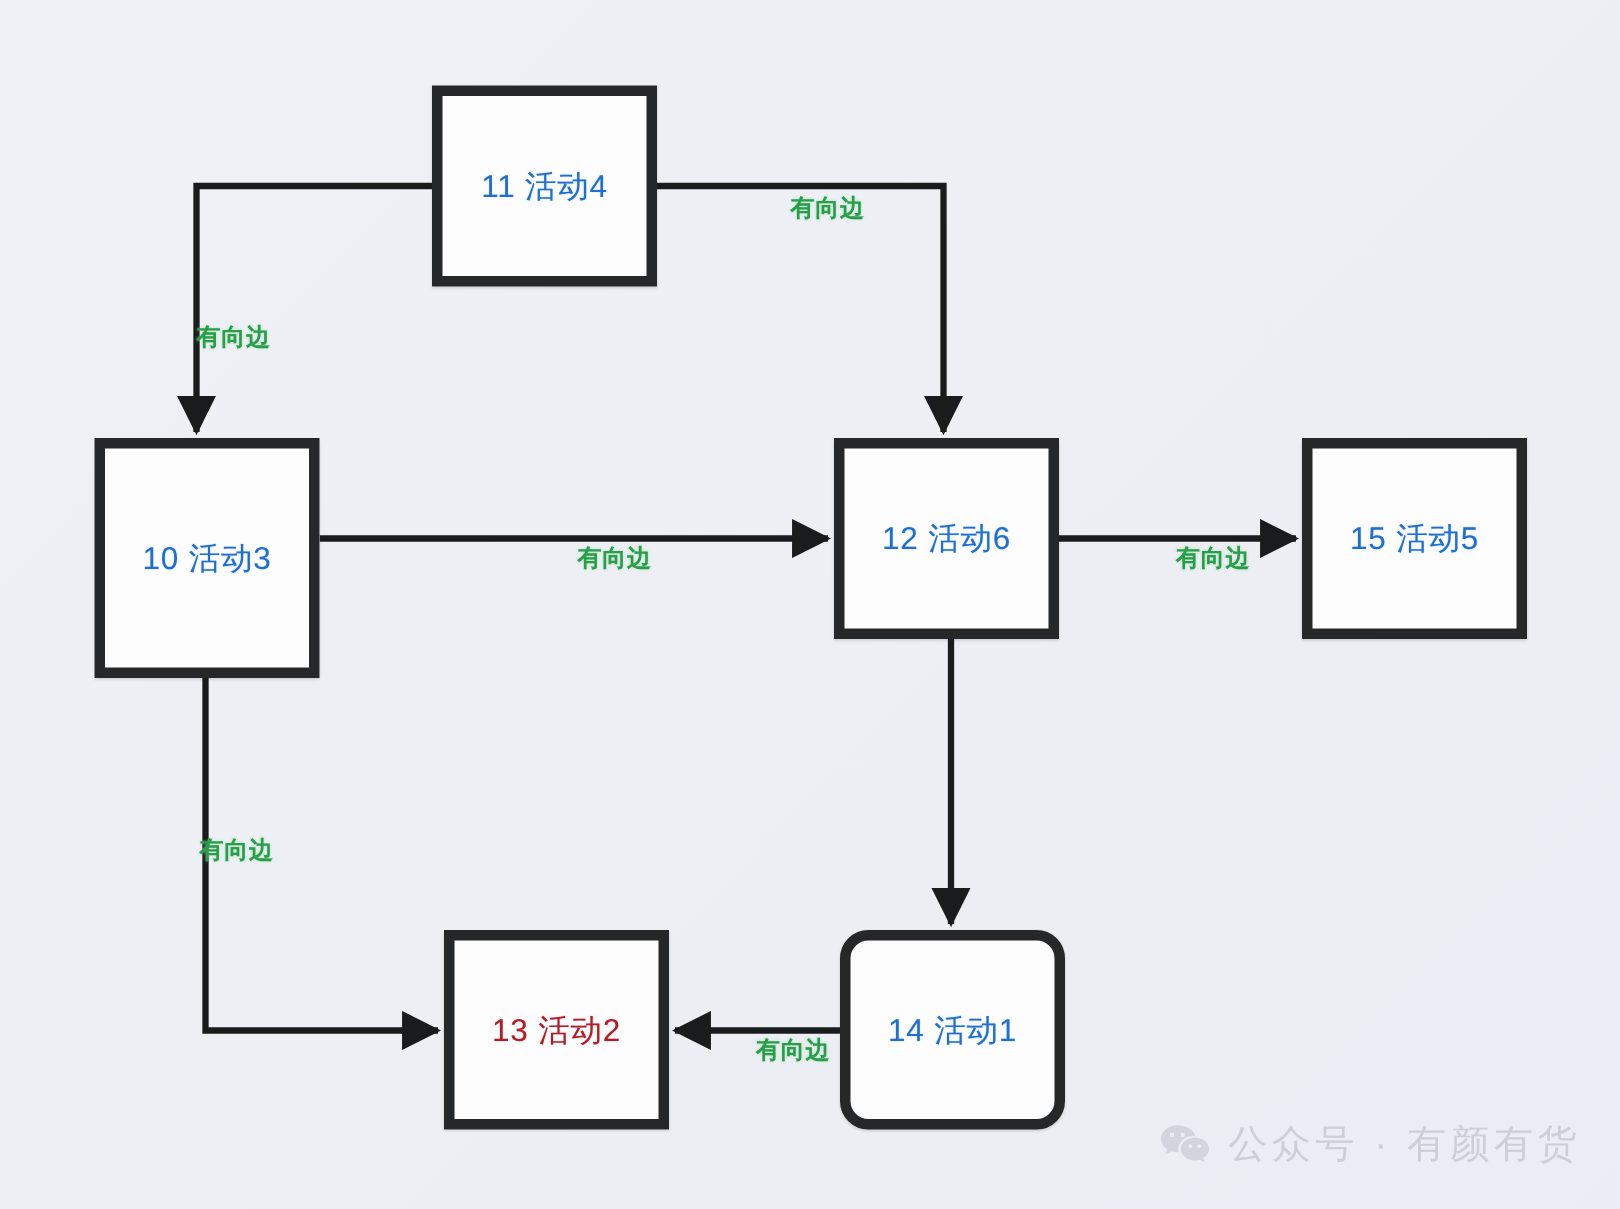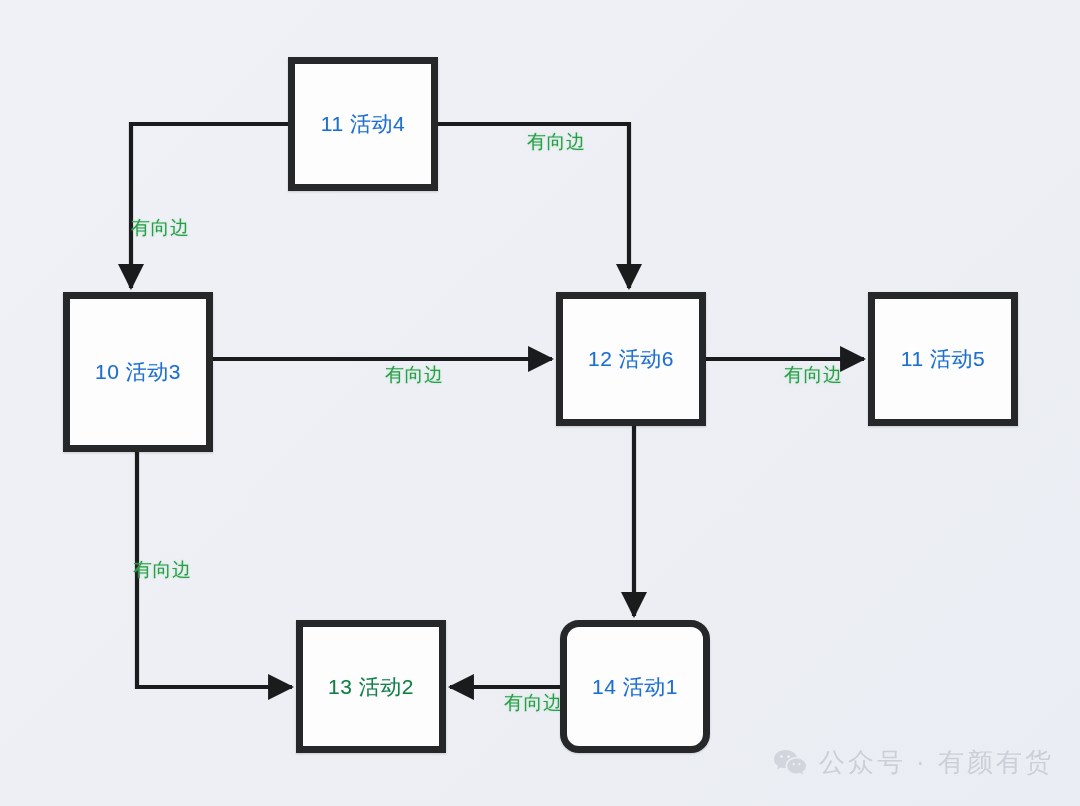--- a/index.html
+++ b/index.html
@@ -37,25 +37,26 @@
   }
   .node-label {
     font-size: 21px;
     color: #1f6fd0;
     letter-spacing: 0.5px;
     white-space: nowrap;
     text-shadow: 0 0 1px rgba(120,170,225,0.55);
   }
   .edge-label {
     position: absolute;
-    font-size: 19px;
+    font-size: 16px;
     color: #2a9d4a;
     white-space: nowrap;
     letter-spacing: 0.5px;
     text-shadow: 0 0 2px rgba(150,220,170,0.75);
+    font-weight: bold;
   }
   #watermark {
     position: absolute;
     right: 26px;
     bottom: 26px;
     display: flex;
     align-items: center;
     gap: 12px;
     opacity: 0.62;
     pointer-events: none;
@@ -112,25 +113,25 @@
 
   <div class="node" id="node-10" style="left: 63px; top: 292px; width: 150px; height: 160px; border-color: rgb(38, 39, 41); background-color: rgb(253, 253, 254);">
     <span class="node-label" style="color: rgb(31, 111, 208);">10 活动3</span>
   </div>
 
   <div class="node" id="node-12" style="left: 556px; top: 292px; width: 150px; height: 134px; border-color: rgb(38, 39, 41); background-color: rgb(253, 253, 254);">
     <span class="node-label" style="color: rgb(31, 111, 208);">12 活动6</span>
   </div>
 
   <div class="node" id="node-15" style="left: 868px; top: 292px; width: 150px; height: 134px; border-color: rgb(38, 39, 41); background-color: rgb(253, 253, 254);">
-    <span class="node-label" style="color: rgb(31, 111, 208);">11 活动5</span>
+    <span class="node-label" style="color: rgb(31, 111, 208);">15 活动5</span>
   </div>
 
   <div class="node" id="node-13" style="left: 296px; top: 620px; width: 150px; height: 133px; border-color: rgb(38, 39, 41); background-color: rgb(253, 253, 254);">
-    <span class="node-label" style="color: #15803d;">13 活动2</span>
+    <span class="node-label" style="color: #b91c1c;">13 活动2</span>
   </div>
 
   <div class="node" id="node-14" style="left: 560px; top: 620px; width: 150px; height: 133px; border-color: rgb(38, 39, 41); background-color: rgb(253, 253, 254); border-radius: 19px;">
     <span class="node-label" style="color: rgb(31, 111, 208);">14 活动1</span>
   </div>
 
   <span class="edge-label" id="lbl-11-10" style="left: 131px; top: 215px; color: rgb(42, 157, 74);">有向边</span>
   <span class="edge-label" id="lbl-11-12" style="left: 527px; top: 129px; color: rgb(42, 157, 74);">有向边</span>
   <span class="edge-label" id="lbl-10-12" style="left: 385px; top: 362px; color: rgb(42, 157, 74);">有向边</span>
   <span class="edge-label" id="lbl-12-15" style="left: 784px; top: 362px; color: rgb(42, 157, 74);">有向边</span>

